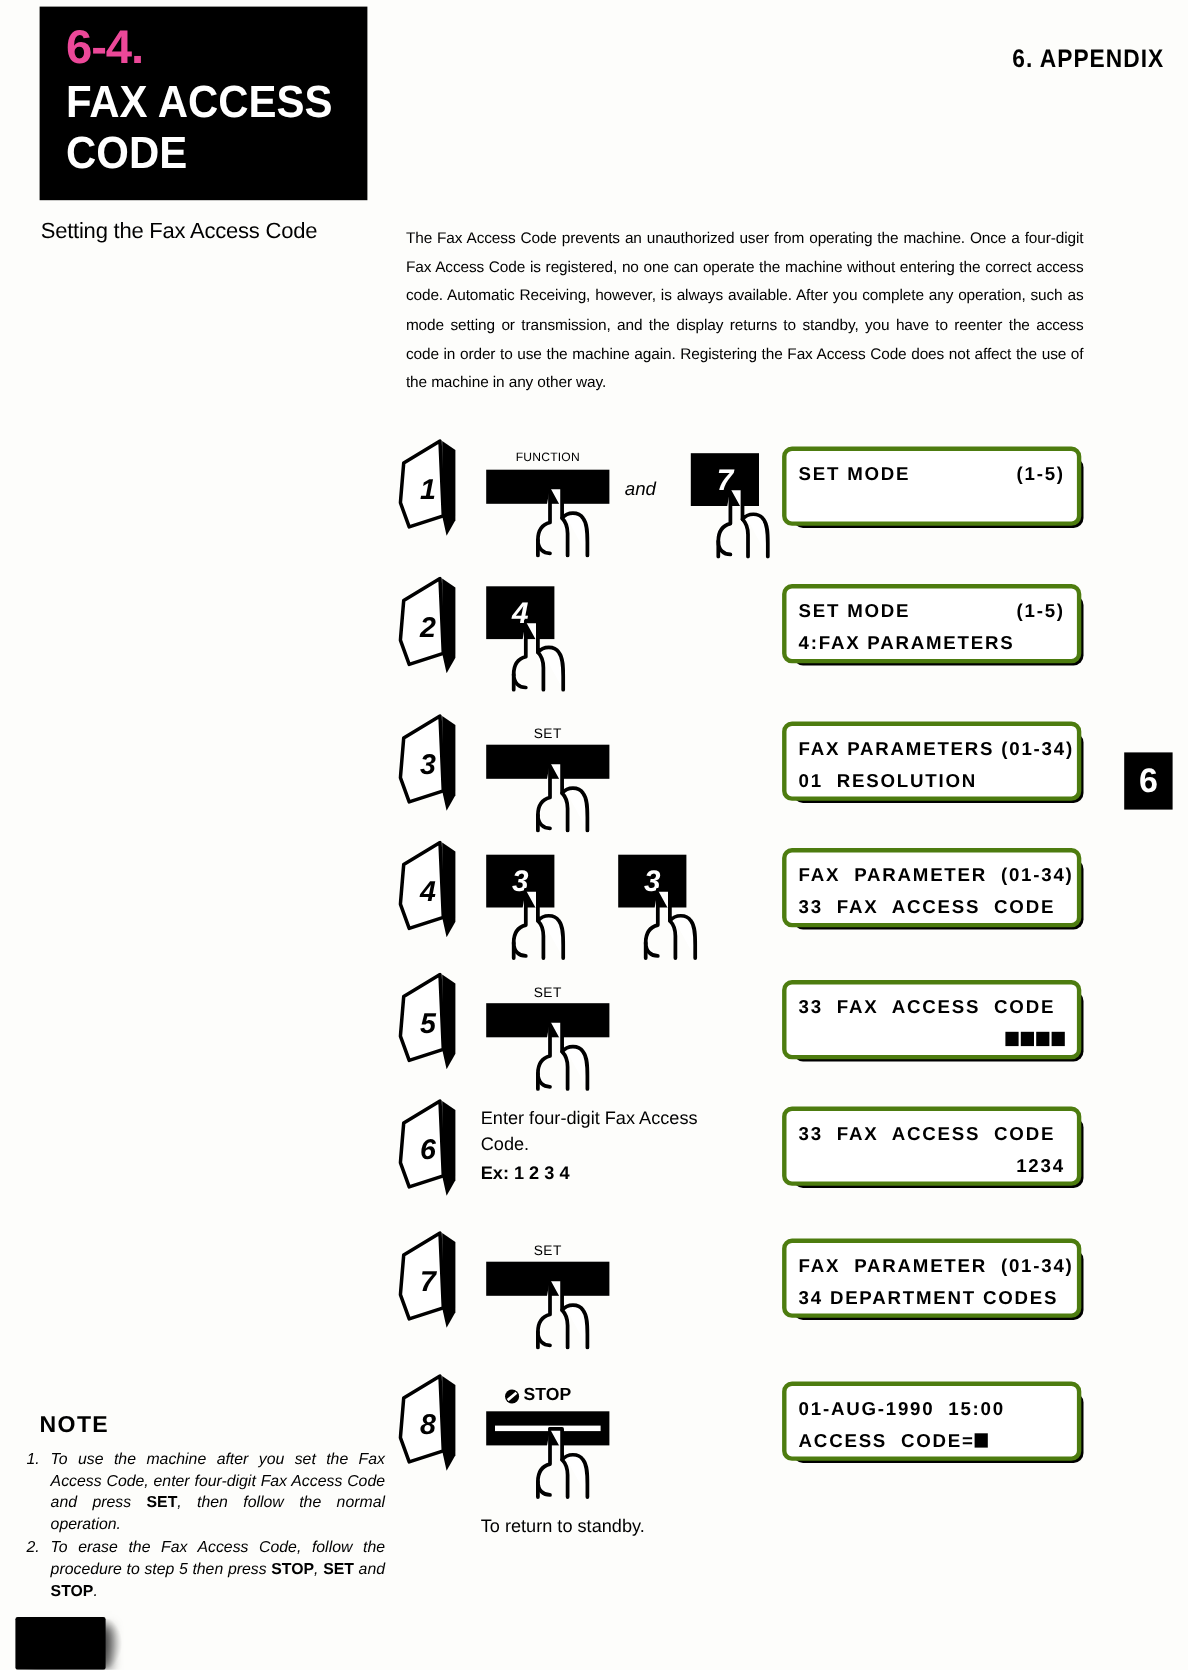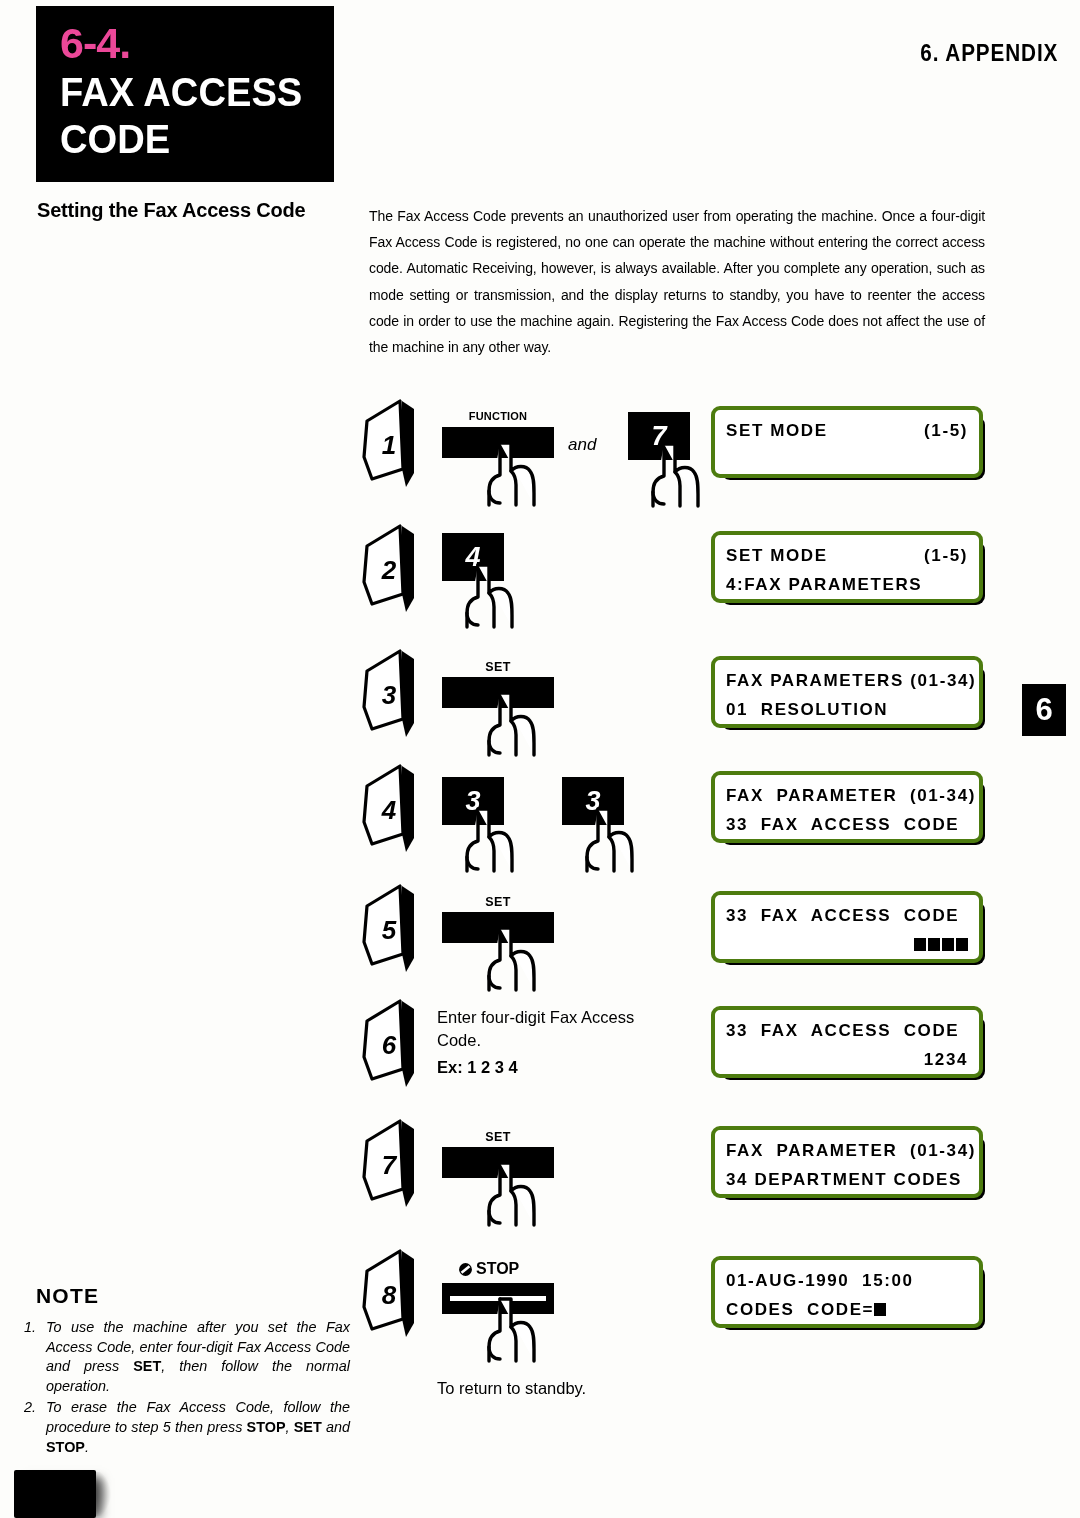--- a/index.html
+++ b/index.html
@@ -37,21 +37,21 @@
   }
   .running-head{
     position:absolute;right:22px;top:40px;
     font-weight:bold;font-size:23px;letter-spacing:1px;
     transform:scaleX(.9);transform-origin:right top;
   }
 
   
   .sec-heading{
     position:absolute;left:37px;top:199px;
-    font-weight:bold;font-size:20px;letter-spacing:-.2px;
+    font-weight:normal;font-size:20px;letter-spacing:-.2px;
   }
   .body-copy{
     position:absolute;left:369px;top:203px;width:616px;
     font-size:14px;line-height:26.2px;text-align:justify;
     letter-spacing:-.1px;
   }
 
   
   .step{position:absolute;left:0;width:1080px;}
   .marker{position:absolute;left:362px;top:0;width:62px;height:92px;}
@@ -68,21 +68,21 @@
     display:flex;align-items:center;justify-content:center;
     font-size:27px;font-weight:bold;font-style:italic;
   }
   .key-num{width:62px;height:48px;}
   .key-bar{width:112px;height:31px;}
   .key-bar.stop-bar{position:relative;}
   .key-bar.stop-bar::after{
     content:"";position:absolute;left:8px;right:8px;top:13px;height:5px;background:#fff;
   }
   .keylabel{
-    position:absolute;font-size:12.5px;font-weight:bold;letter-spacing:.4px;
+    position:absolute;font-size:12.5px;font-weight:normal;letter-spacing:.4px;
     text-align:center;
   }
   .keylabel.small{font-size:11px;letter-spacing:.2px;}
   .stoplabel{
     position:absolute;font-size:16px;font-weight:bold;display:flex;align-items:center;gap:3px;
   }
   .stop-ico{width:15px;height:15px;position:relative;display:inline-block;}
   .and-word{
     position:absolute;font-size:17px;font-style:italic;
   }
@@ -378,21 +378,21 @@
               <path d="M20 2 L20 34 C12 36 9 42 9 50 L9 64"></path>
               <path d="M20 2 L31 2 L31 30 C36 24 46 24 50 30 C54 35 54 44 54 52 L54 64"></path>
               <path d="M31 30 C34 33 36 38 36 44 L36 64"></path>
               <path d="M9 50 C9 58 14 62 20 62"></path>
             </g>
           </svg></div>
         <div class="standby-cap" style="left: 437px; top: 1379px;">To return to standby.</div>
         <div class="lcd" style="left: 711px; top: 1256px;">
           <div class="lcd-inner">
             <div class="lcd-line"><span>01-AUG-1990  15:00</span></div>
-            <div class="lcd-line"><span>CODES  CODE=</span><span><span class="blk first"></span></span></div>
+            <div class="lcd-line"><span>ACCESS  CODE=</span><span><span class="blk first"></span></span></div>
           </div>
         </div>
       </div>
     </div>
 
   <div class="note-title">NOTE</div>
   <div class="note-list" id="note-root">
       <div class="note-item"><span class="idx">1.</span><span>To use the machine after you set the Fax Access Code, enter four-digit Fax Access Code and press </span><b>SET</b><span>, then follow the normal operation.</span></div>
       <div class="note-item"><span class="idx">2.</span><span>To erase the Fax Access Code, follow the procedure to step 5 then press </span><b>STOP</b><span>, </span><b>SET</b><span> and </span><b>STOP</b><span>.</span></div>
     </div>

